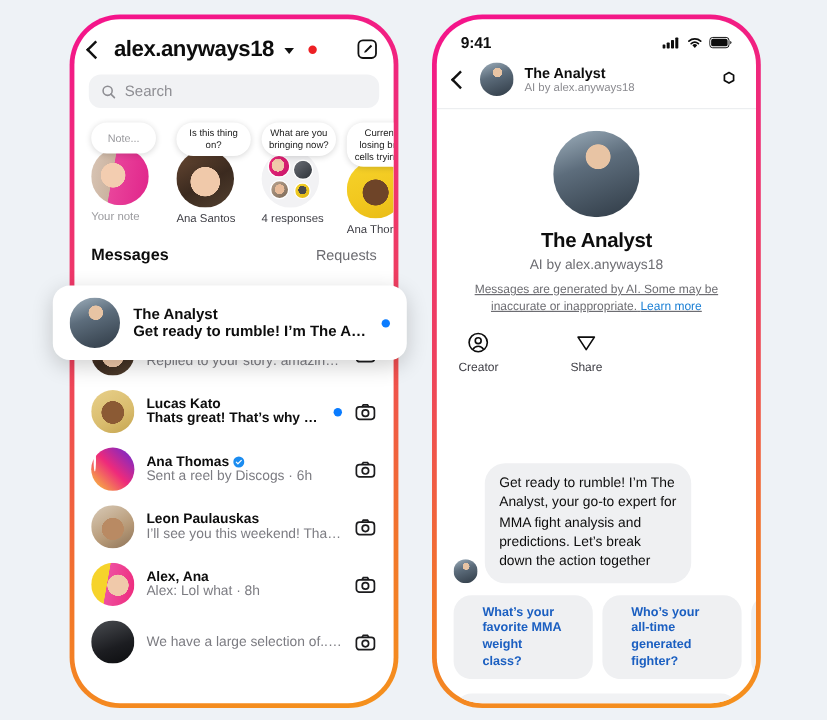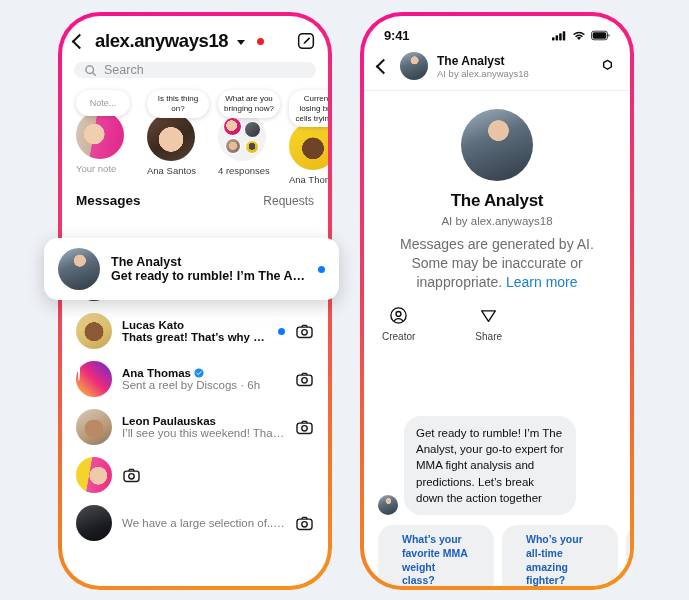--- a/index.html
+++ b/index.html
@@ -50,21 +50,21 @@
     border-left: 4.5px solid transparent; border-right: 4.5px solid transparent;
     border-top: 5px solid #111; flex: none;
   }
   .red-dot { width: 7px; height: 7px; border-radius: 50%; background: #ed2024; margin-left: 4px; margin-top: 1px; flex:none; }
   .spacer { flex: 1; }
   .compose-icon { width: 20px; height: 20px; flex: none; }
 
   
   .search-wrap { padding: 4px 12px 8px 12px; }
   .search-bar {
-    background: #f1f2f4; border-radius: 10px; height: 16px;
+    background: #f1f2f4; border-radius: 10px; height: 28px;
     display: flex; align-items: center; gap: 7px; padding: 0 10px;
   }
   .search-text { color: #8e8e93; font-size: 12.5px; }
 
   
   .notes-row {
     display: flex; gap: 9px; padding: 4px 0 2px 14px;
     overflow: hidden;
   }
   .note-item { width: 62px; flex: none; display: flex; flex-direction: column; }
@@ -158,21 +158,21 @@
   }
   .ai-header .avatar { width: 28px; height: 28px; }
   .ai-h-name { font-size: 12px; font-weight: bold; color: #0d0d0d; }
   .ai-h-sub { font-size: 9.5px; color: #8a8a8f; }
   .settings-icon { width: 17px; height: 17px; margin-left: auto; flex: none; }
 
   .ai-intro { padding: 18px 18px 0 18px; text-align: center; }
   .big-av { width: 72px; height: 72px; border-radius: 50%; margin: 0 auto 10px auto; overflow: hidden; position: relative; }
   .ai-title { font-size: 17px; font-weight: bold; color: #0d0d0d; letter-spacing: -0.3px; }
   .ai-sub { font-size: 11.5px; color: #6d6d72; margin-top: 4px; }
-  .ai-disclaimer { font-size: 14px; color: #6d6d72; margin-top: 8px; line-height: 1.35; }
+  .ai-disclaimer { font-size: 10px; color: #6d6d72; margin-top: 8px; line-height: 1.35; text-decoration: underline; }
   .learn-more { color: #1b7fd4; }
 
   .ai-actions { display: flex; justify-content: flex-start; gap: 60px; margin-top: 14px; }
   .ai-action { display: flex; flex-direction: column; align-items: center; gap: 6px; }
   .ai-action-label { font-size: 10px; color: #3c3c43; }
 
   .bubble-row { display: flex; align-items: flex-end; gap: 6px; padding: 0 14px; margin-top: 74px; }
   .bubble-av { width: 20px; height: 20px; border-radius: 50%; overflow: hidden; flex: none; position: relative; }
   .bubble {
     background: #eff0f2; border-radius: 17px; padding: 9px 12px;
@@ -364,20 +364,26 @@
             <rect x="2.5" y="6.5" width="19" height="13" rx="3.4"></rect>
               <circle cx="12" cy="13" r="3.4"></circle>
               <path d="M8.4 6.5l1.4-2.2h4.4l1.4 2.2"></path>
           </svg>
         </div>
 
         <div class="chat-row">
           <div class="avatar">
               <span class="ph p-alexana"></span>
             </div>
+          <div class="row-txt">
+            <div class="row-name">
+                <span>Alex, Ana</span>
+              </div>
+            <div class="row-prev">Alex: Lol what · 8h</div>
+          </div>
           <svg class="cam-icon" viewBox="0 0 24 24" fill="none" stroke="#1c1c1e" stroke-width="1.8">
             <rect x="2.5" y="6.5" width="19" height="13" rx="3.4"></rect>
               <circle cx="12" cy="13" r="3.4"></circle>
               <path d="M8.4 6.5l1.4-2.2h4.4l1.4 2.2"></path>
           </svg>
         </div>
 
         <div class="chat-row">
           <div class="avatar">
               <span class="ph p-dark"></span>
@@ -480,21 +486,21 @@
 
       <div class="bubble-row">
         <div class="bubble-av">
             <span class="ph p-analyst"></span>
           </div>
         <div class="bubble">Get ready to rumble! I’m The Analyst, your go-to expert for MMA fight analysis and predictions. Let’s break down the action together</div>
       </div>
 
       <div class="chips">
         <div class="chip">What’s your favorite MMA weight class?</div>
-        <div class="chip">Who’s your all-time amazing fighter?</div>
+        <div class="chip">Who’s your all-time generated fighter?</div>
         <div class="chip">What fight</div>
       </div>
 
       <div class="composer">
         <span class="composer-ph">Message...</span>
       </div>
 
     </div>
   </div>
 

